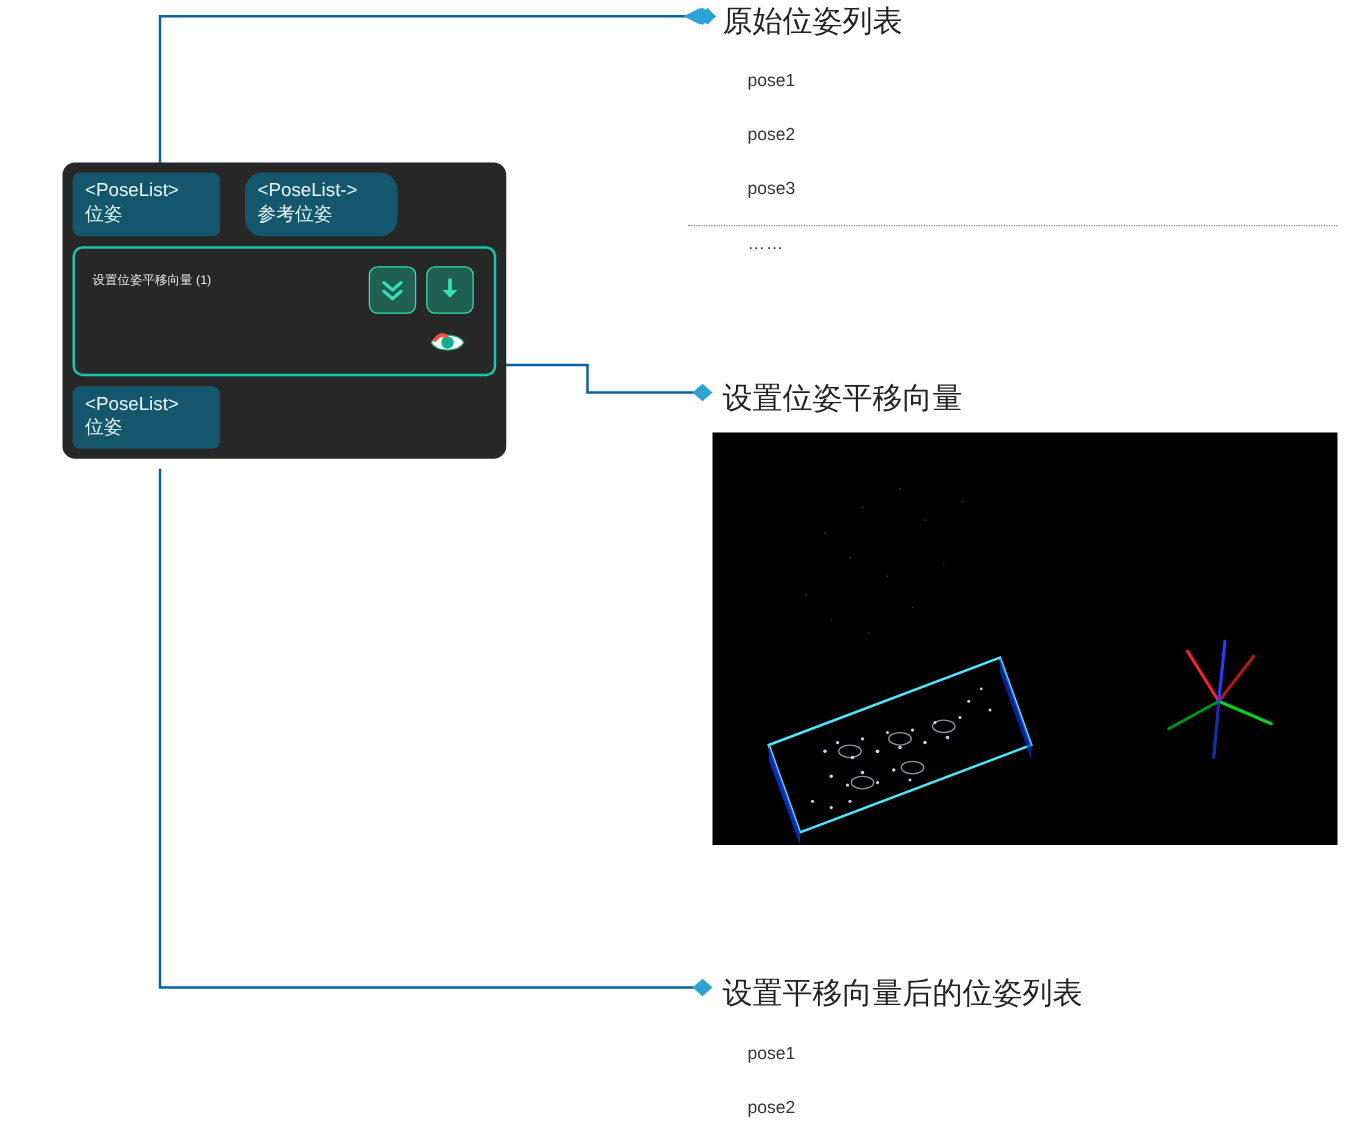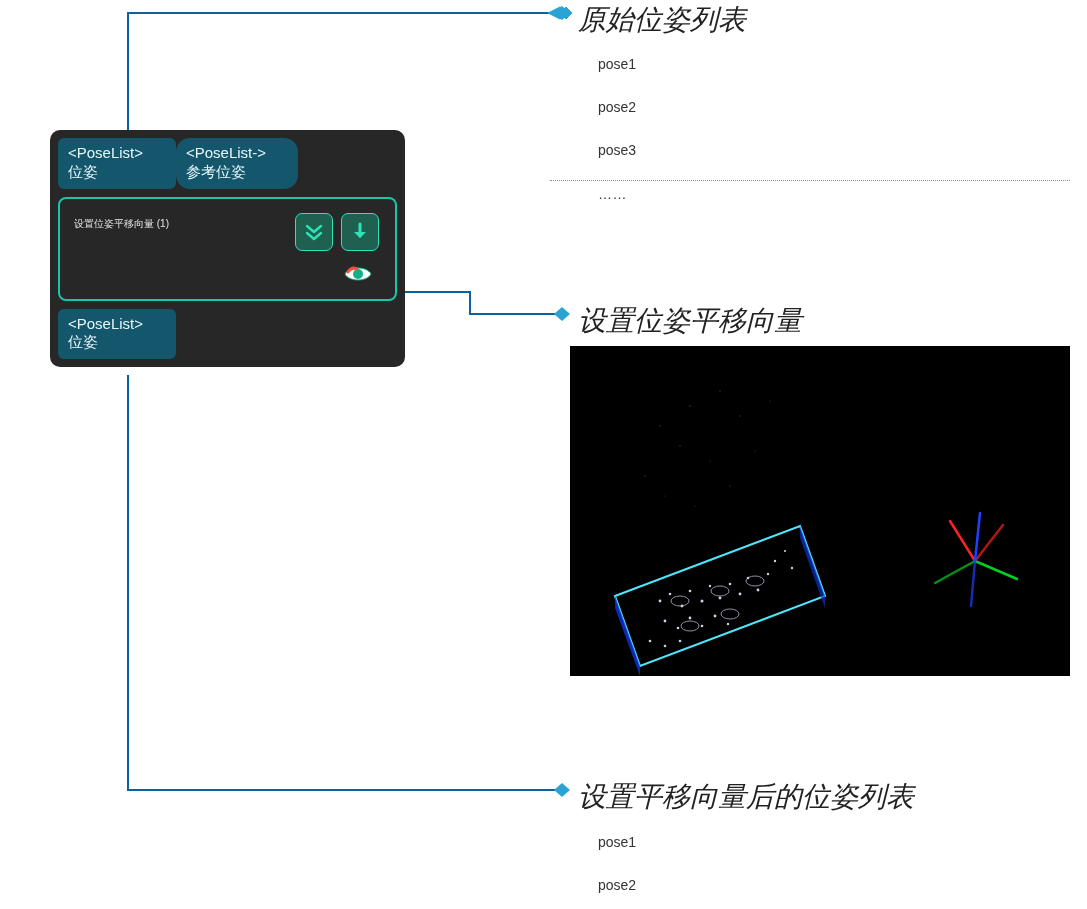--- a/index.html
+++ b/index.html
@@ -27,21 +27,21 @@
     left: 50px;
     top: 130px;
     width: 355px;
     background: #272727;
     border-radius: 10px;
     padding: 8px;
     box-sizing: border-box;
   }
   .port-row {
     display: flex;
-    gap: 0;
+    gap: 20px;
     margin-bottom: 8px;
     align-items: flex-end;
   }
   .port-row.bottom { margin-top: 8px; margin-bottom: 0; }
   .port {
     background: #14566c;
     color: #e8f7fb;
     font-size: 15px;
     line-height: 1.25;
     padding: 6px 10px 7px 10px;
@@ -88,23 +88,22 @@
     padding-right: 6px;
   }
   .eye-wrap {
     width: 30px; height: 24px;
     position: relative;
   }
 
   
   .rlabel {
     position: absolute;
-    font-size: 28px;
+    font-size: 24px;
     color: #222;
-    font-style: italic;
   }
   .rlist {
     position: absolute;
     font-size: 14px;
     color: #333;
     line-height: 1.55;
     white-space: pre-line;
   }
   .dotlist { letter-spacing: 0.5px; }
 

